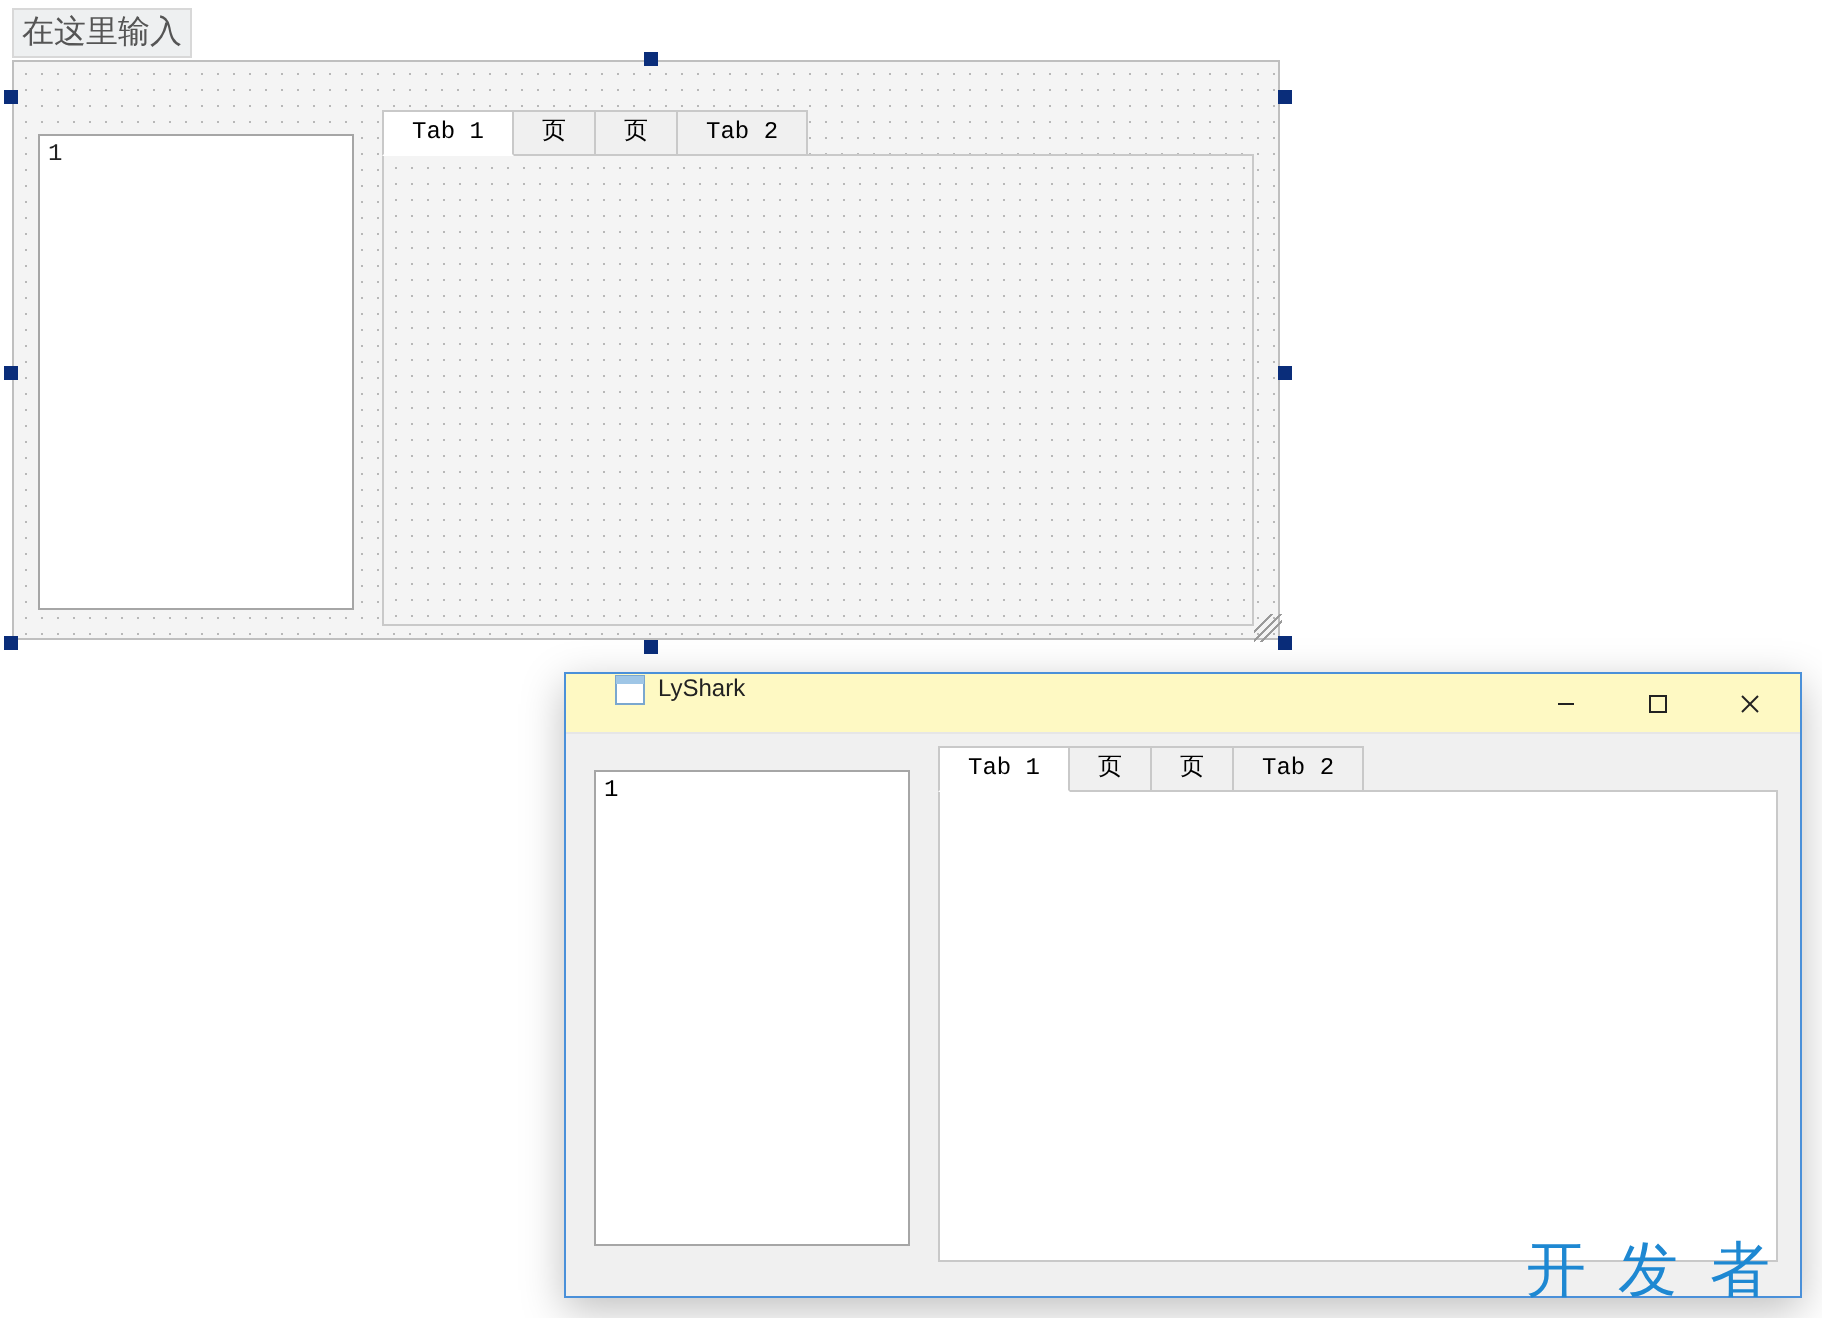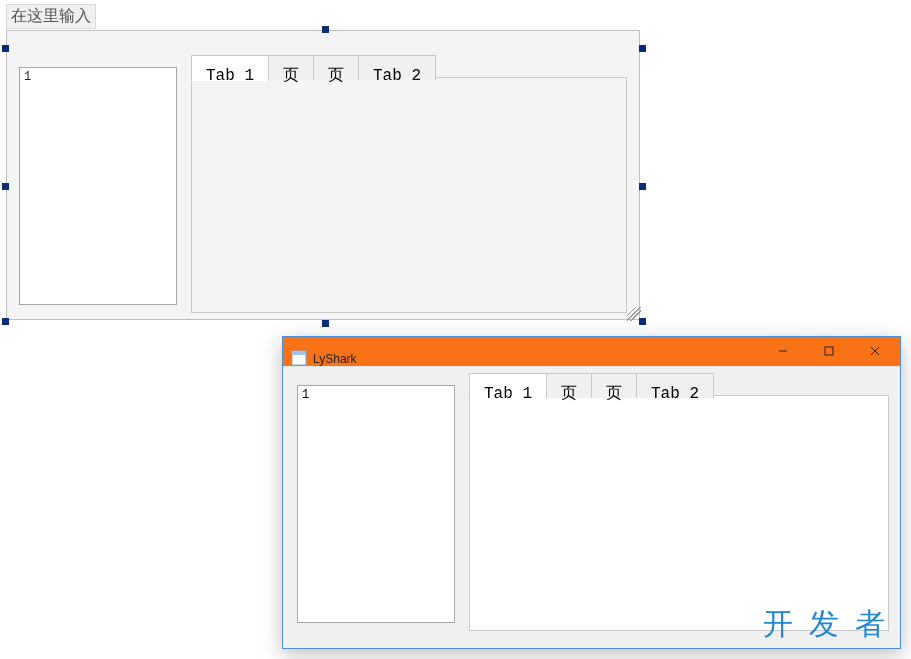--- a/index.html
+++ b/index.html
@@ -86,23 +86,23 @@
       left: 184px;
       top: 24px;
       width: 436px;
       height: 258px;
     }
     .tab-bar { display: flex; height: 22px; }
     .tab {
       border: 1px solid #c9c9c9;
       border-bottom: none;
       background: #f0f0f0;
-      padding: 12px 14px;
+      padding: 2px 14px;
       font-family: "Courier New", monospace;
-      font-size: 16px;
+      font-size: 12px;
       margin-right: -1px;
       line-height: 16px;
       cursor: default;
     }
     .tab.active {
       background: #ffffff;
       position: relative;
       z-index: 2;
       border-bottom: 1px solid #ffffff;
       margin-bottom: -1px;
@@ -122,24 +122,24 @@
       left: 282px;
       top: 336px;
       width: 619px;
       height: 313px;
       border: 1px solid #4a90d9;
       background: #f0f0f0;
       box-shadow: 0 6px 20px rgba(0,0,0,0.25);
     }
     .titlebar {
       height: 30px;
-      background: #f97316;
+      background: #fef9c3;
       display: flex;
-      align-items: flex-end;
-      padding: 0 2px 0 8px;
+      align-items: flex-start;
+      padding: 0 2px 0 24px;
       border-bottom: 1px solid #e6e6e6;
     }
     .appicon {
       width: 16px; height: 16px;
       margin-right: 6px;
       display: inline-block;
     }
     .title-text {
       flex: 1;
       font-size: 12px;
@@ -178,21 +178,21 @@
     .r-tab-page {
       border: 1px solid #c9c9c9;
       background: #ffffff;
       height: 236px;
     }
 
     
     .watermark {
       position: absolute;
       right: 10px;
-      bottom: 20px;
+      bottom: 8px;
       text-align: center;
       font-family: "Microsoft YaHei", Arial, sans-serif;
       color: #1e88d2;
       line-height: 1.05;
       pointer-events: none;
     }
     .wm-top { font-size: 30px; letter-spacing: 16px; font-weight: 400; }
     .wm-bot { font-size: 22px; letter-spacing: 1px; font-weight: 400; }
   </style>
 </head>

